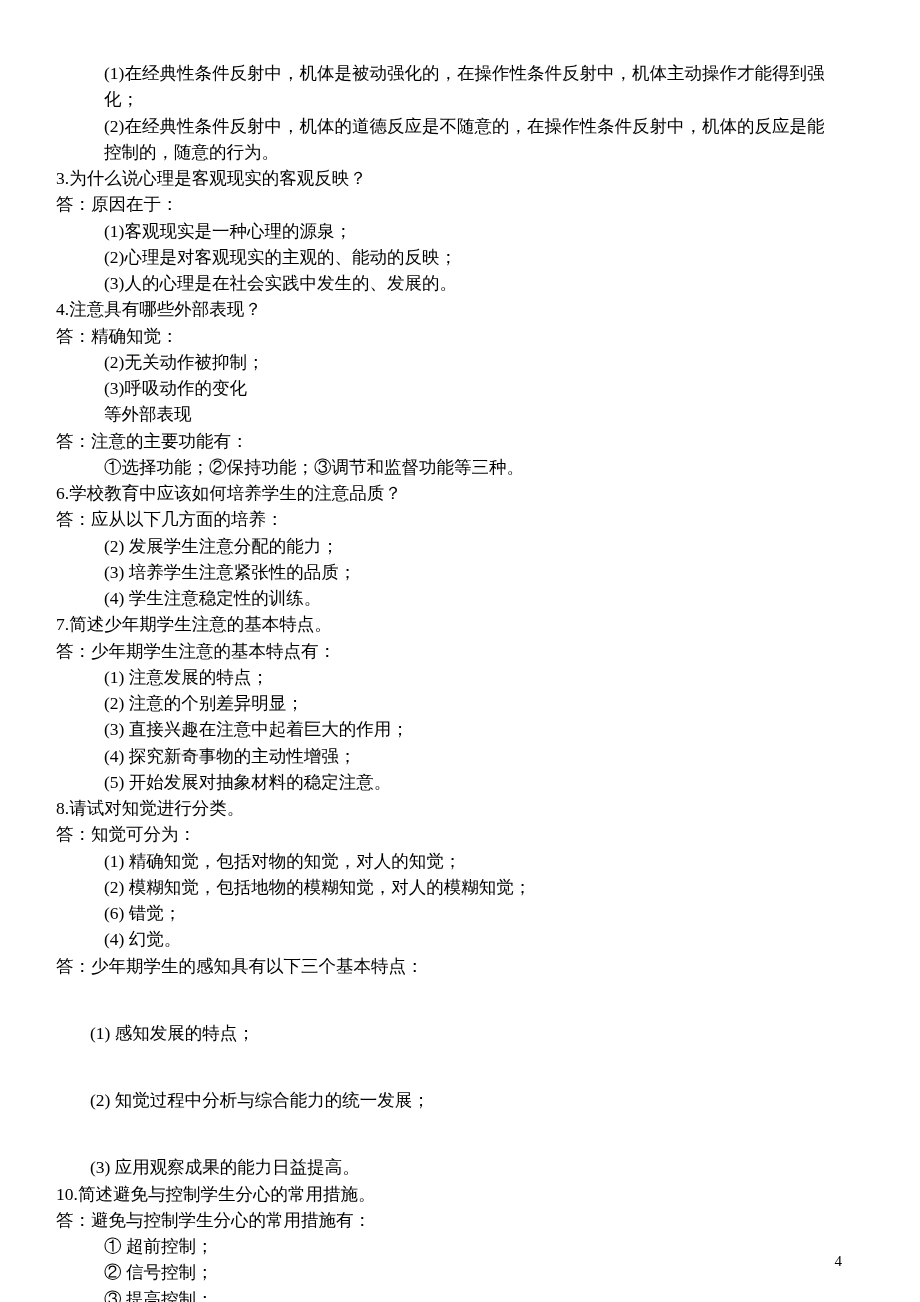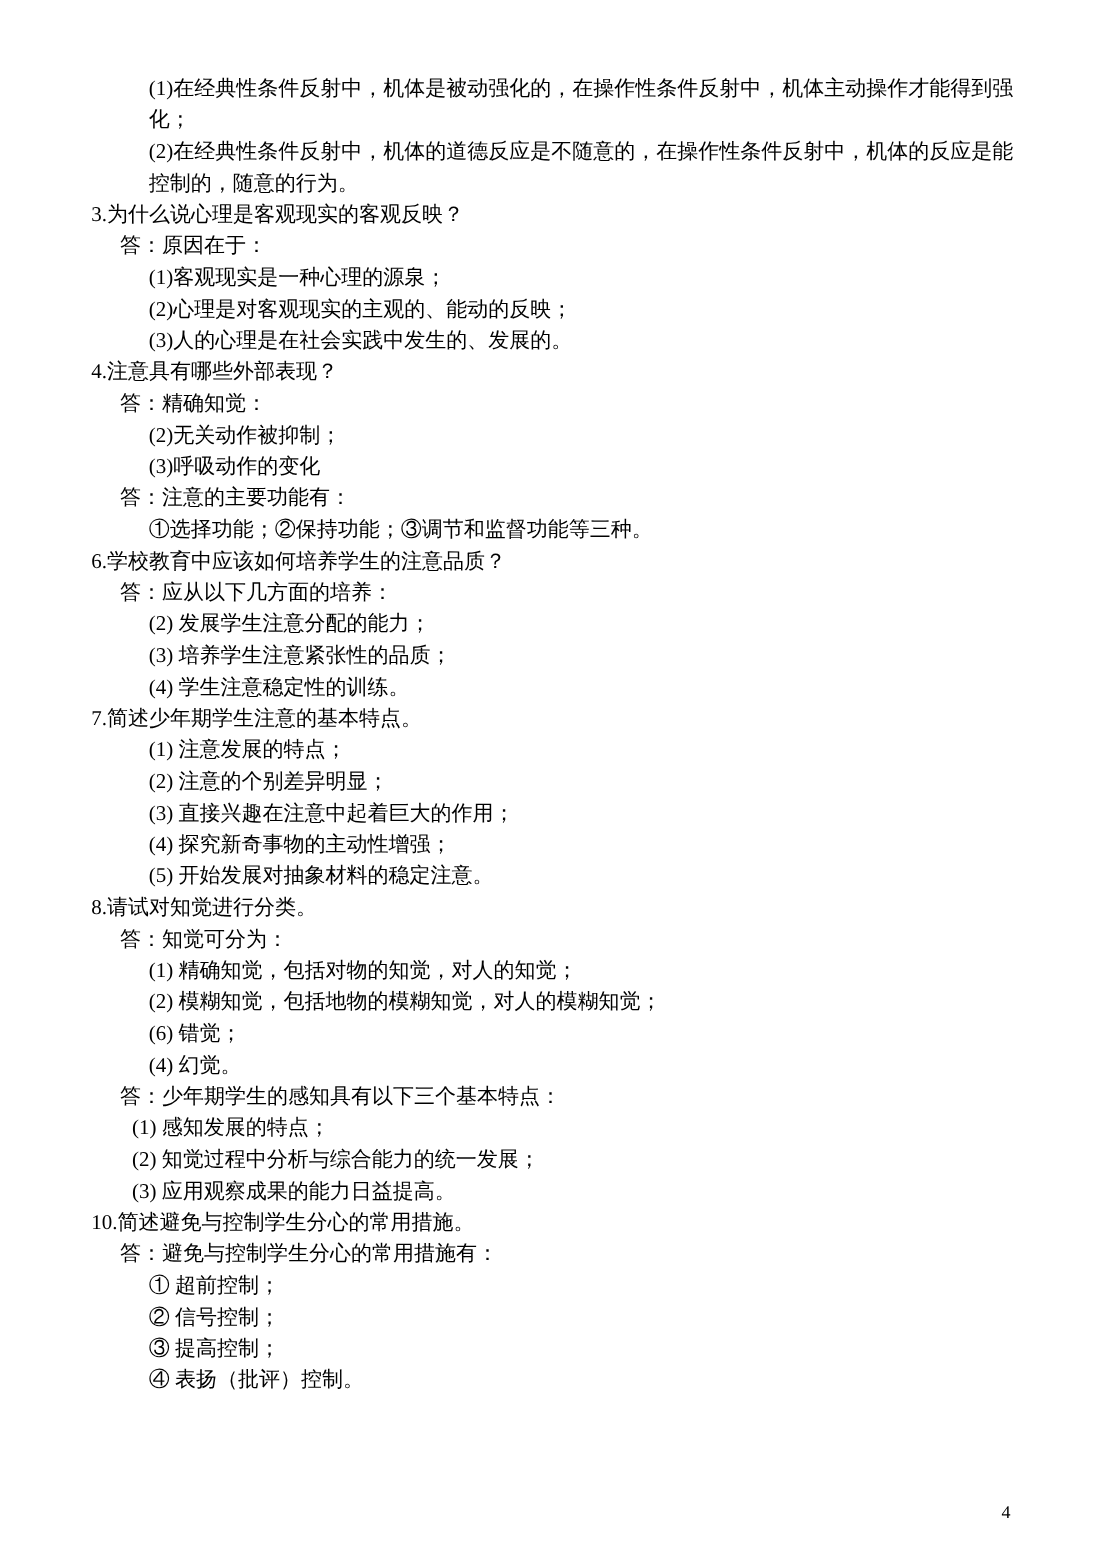--- a/index.html
+++ b/index.html
@@ -6,32 +6,32 @@
     margin: 0;
     padding: 0;
     background: #fff;
     font-family: "SimSun", "宋体", serif;
     color: #000;
   }
   .page {
     width: 920px;
     height: 1302px;
     box-sizing: border-box;
-    padding: 60px 52px 40px 76px;
+    padding: 60px 52px 40px 56px;
     position: relative;
     font-size: 17.5px;
     line-height: 1.5;
   }
   .line {
     white-space: pre;
   }
   .indent1 { padding-left: 48px; }
-  .indent2 { padding-left: 34px; }
+  .indent2 { padding-left: 34px; margin-top: 41px; }
   .q { padding-left: 0; }
-  .ans { padding-left: 0; margin-left: 24px; }
+  .ans { padding-left: 0; }
   .pagenum {
     position: absolute;
     bottom: 30px;
     right: 78px;
     font-size: 15px;
   }
 </style>
 </head>
 <body>
 
@@ -43,28 +43,30 @@
       <div class="line indent1">控制的，随意的行为。</div>
       <div class="line q">3.为什么说心理是客观现实的客观反映？</div>
       <div class="line ans">答：原因在于：</div>
       <div class="line indent1">(1)客观现实是一种心理的源泉；</div>
       <div class="line indent1">(2)心理是对客观现实的主观的、能动的反映；</div>
       <div class="line indent1">(3)人的心理是在社会实践中发生的、发展的。</div>
       <div class="line q">4.注意具有哪些外部表现？</div>
       <div class="line ans">答：精确知觉：</div>
       <div class="line indent1">(2)无关动作被抑制；</div>
       <div class="line indent1">(3)呼吸动作的变化</div>
+      <div class="line indent1">等外部表现</div>
       <div class="line ans">答：注意的主要功能有：</div>
       <div class="line indent1">①选择功能；②保持功能；③调节和监督功能等三种。</div>
       <div class="line q">6.学校教育中应该如何培养学生的注意品质？</div>
       <div class="line ans">答：应从以下几方面的培养：</div>
       <div class="line indent1">(2) 发展学生注意分配的能力；</div>
       <div class="line indent1">(3) 培养学生注意紧张性的品质；</div>
       <div class="line indent1">(4) 学生注意稳定性的训练。</div>
       <div class="line q">7.简述少年期学生注意的基本特点。</div>
+      <div class="line ans">答：少年期学生注意的基本特点有：</div>
       <div class="line indent1">(1) 注意发展的特点；</div>
       <div class="line indent1">(2) 注意的个别差异明显；</div>
       <div class="line indent1">(3) 直接兴趣在注意中起着巨大的作用；</div>
       <div class="line indent1">(4) 探究新奇事物的主动性增强；</div>
       <div class="line indent1">(5) 开始发展对抽象材料的稳定注意。</div>
       <div class="line q">8.请试对知觉进行分类。</div>
       <div class="line ans">答：知觉可分为：</div>
       <div class="line indent1">(1) 精确知觉，包括对物的知觉，对人的知觉；</div>
       <div class="line indent1">(2) 模糊知觉，包括地物的模糊知觉，对人的模糊知觉；</div>
       <div class="line indent1">(6) 错觉；</div>

